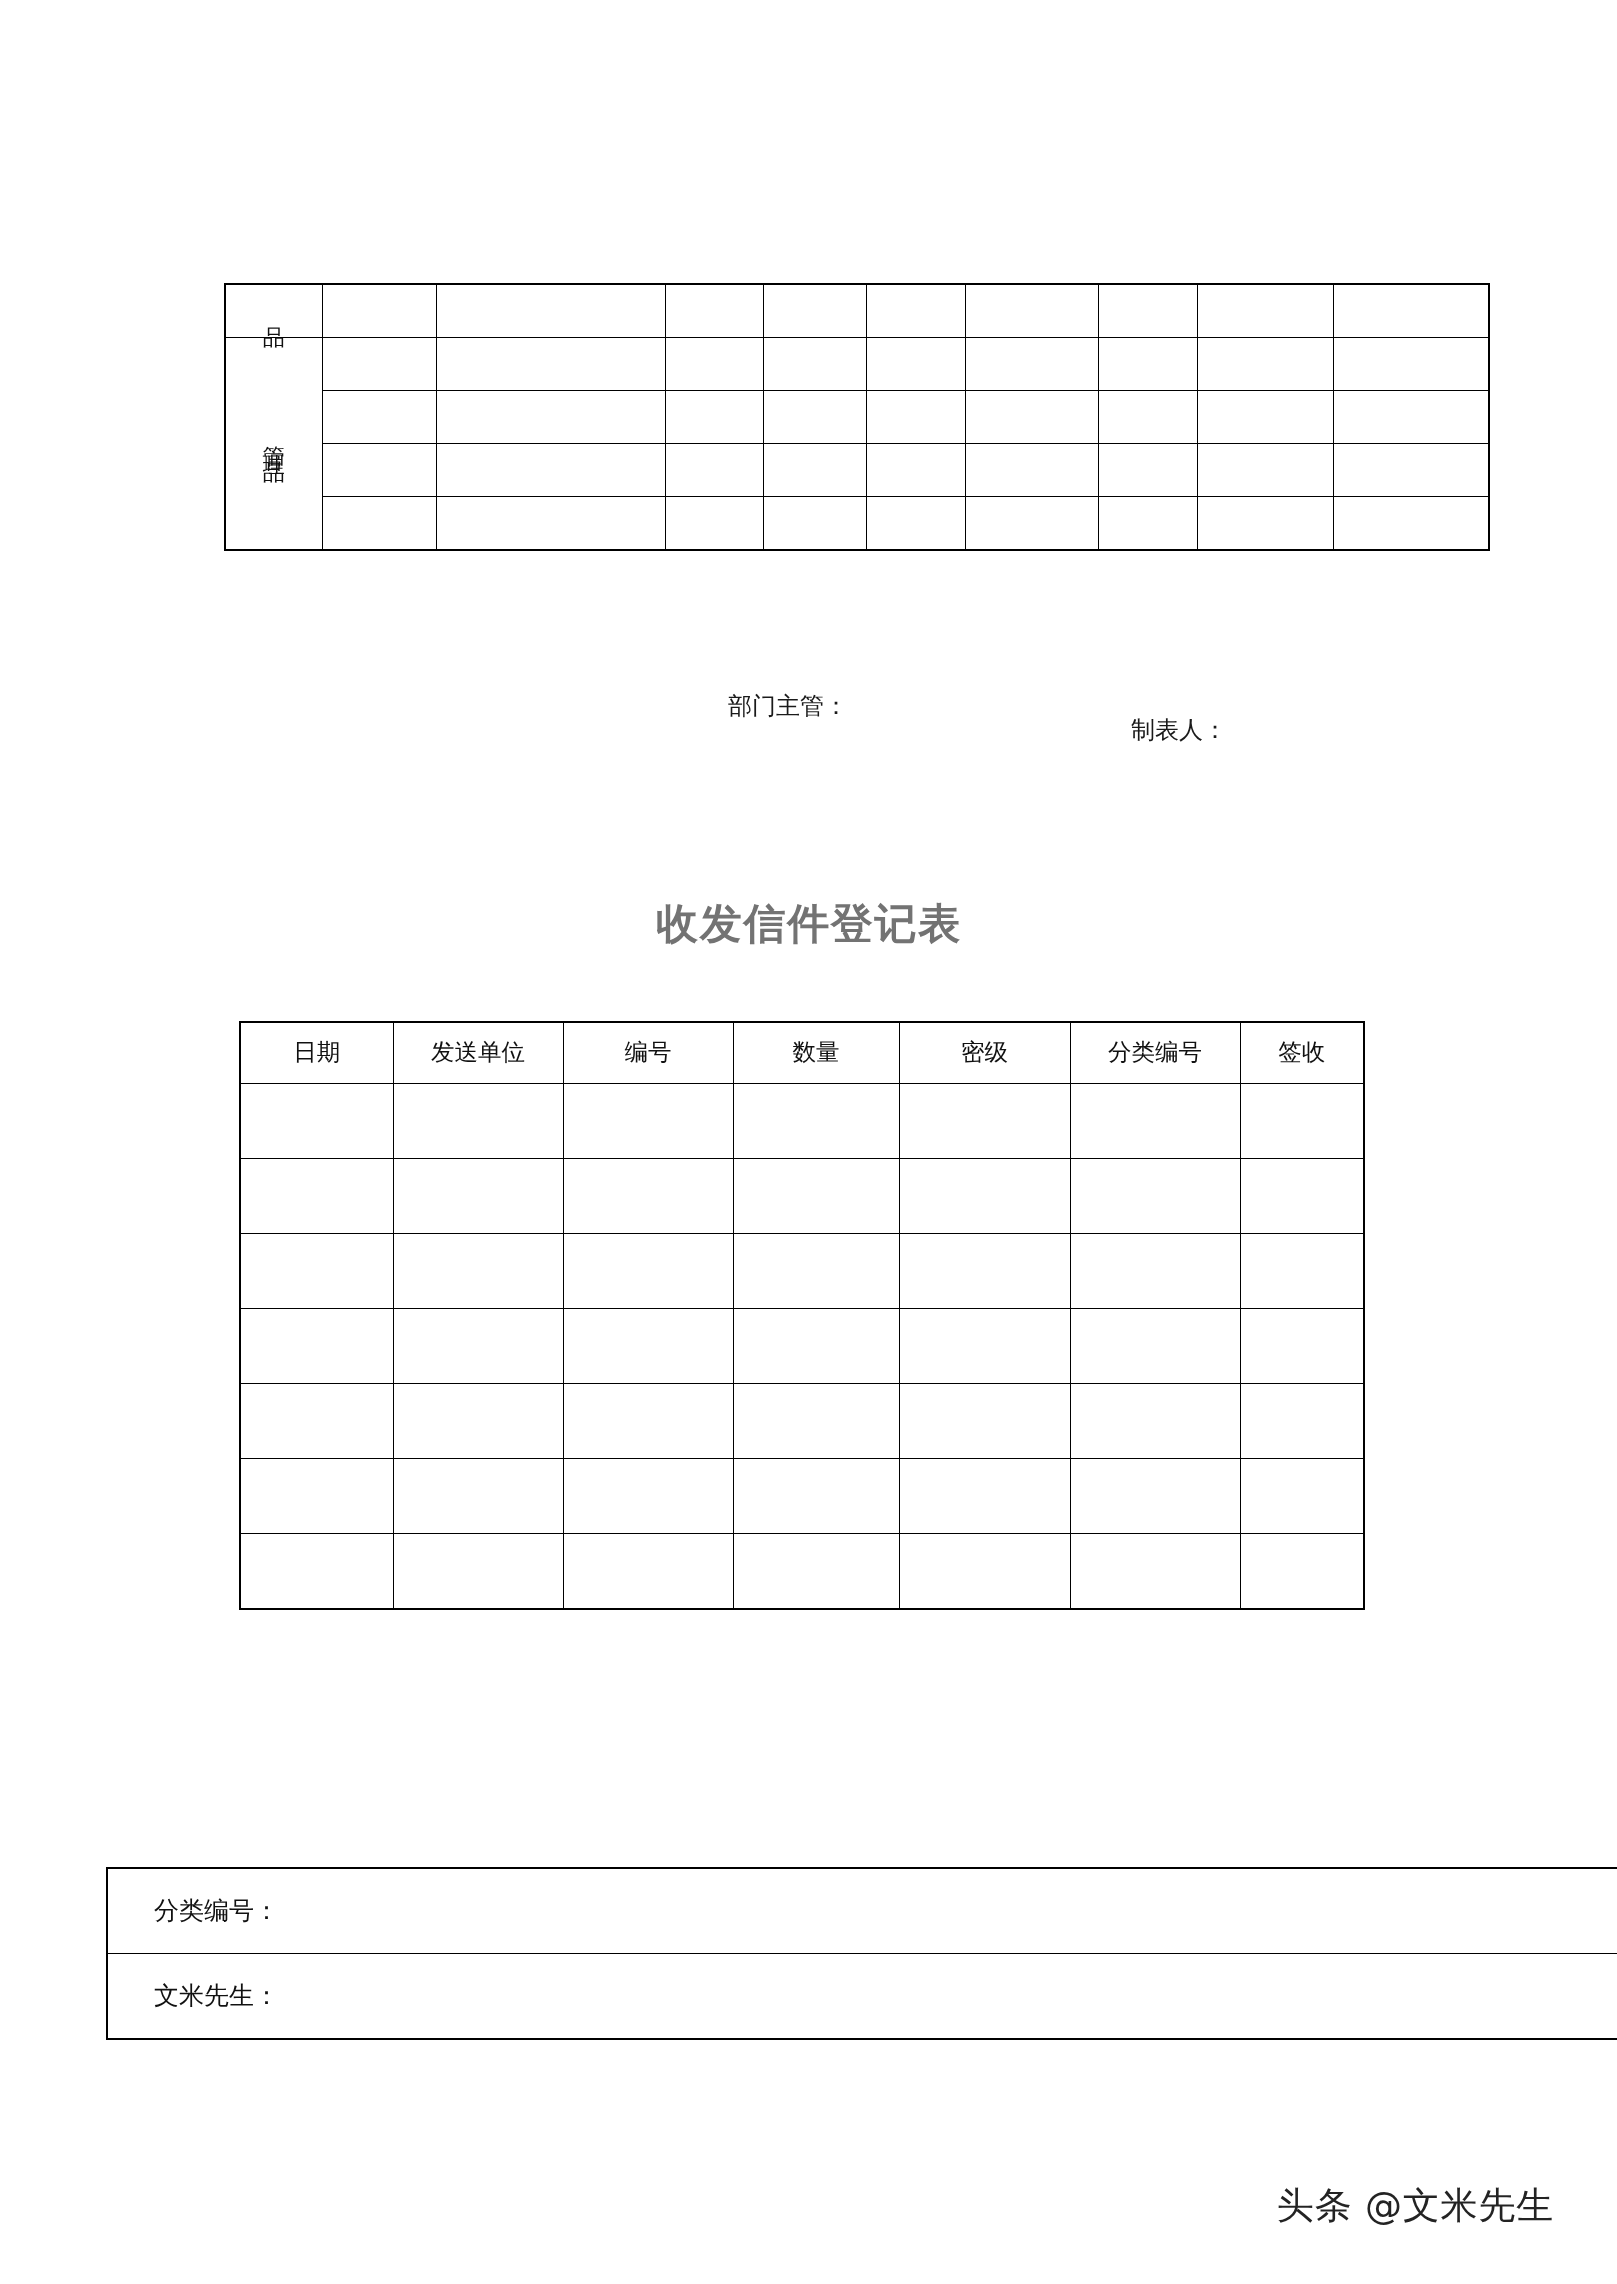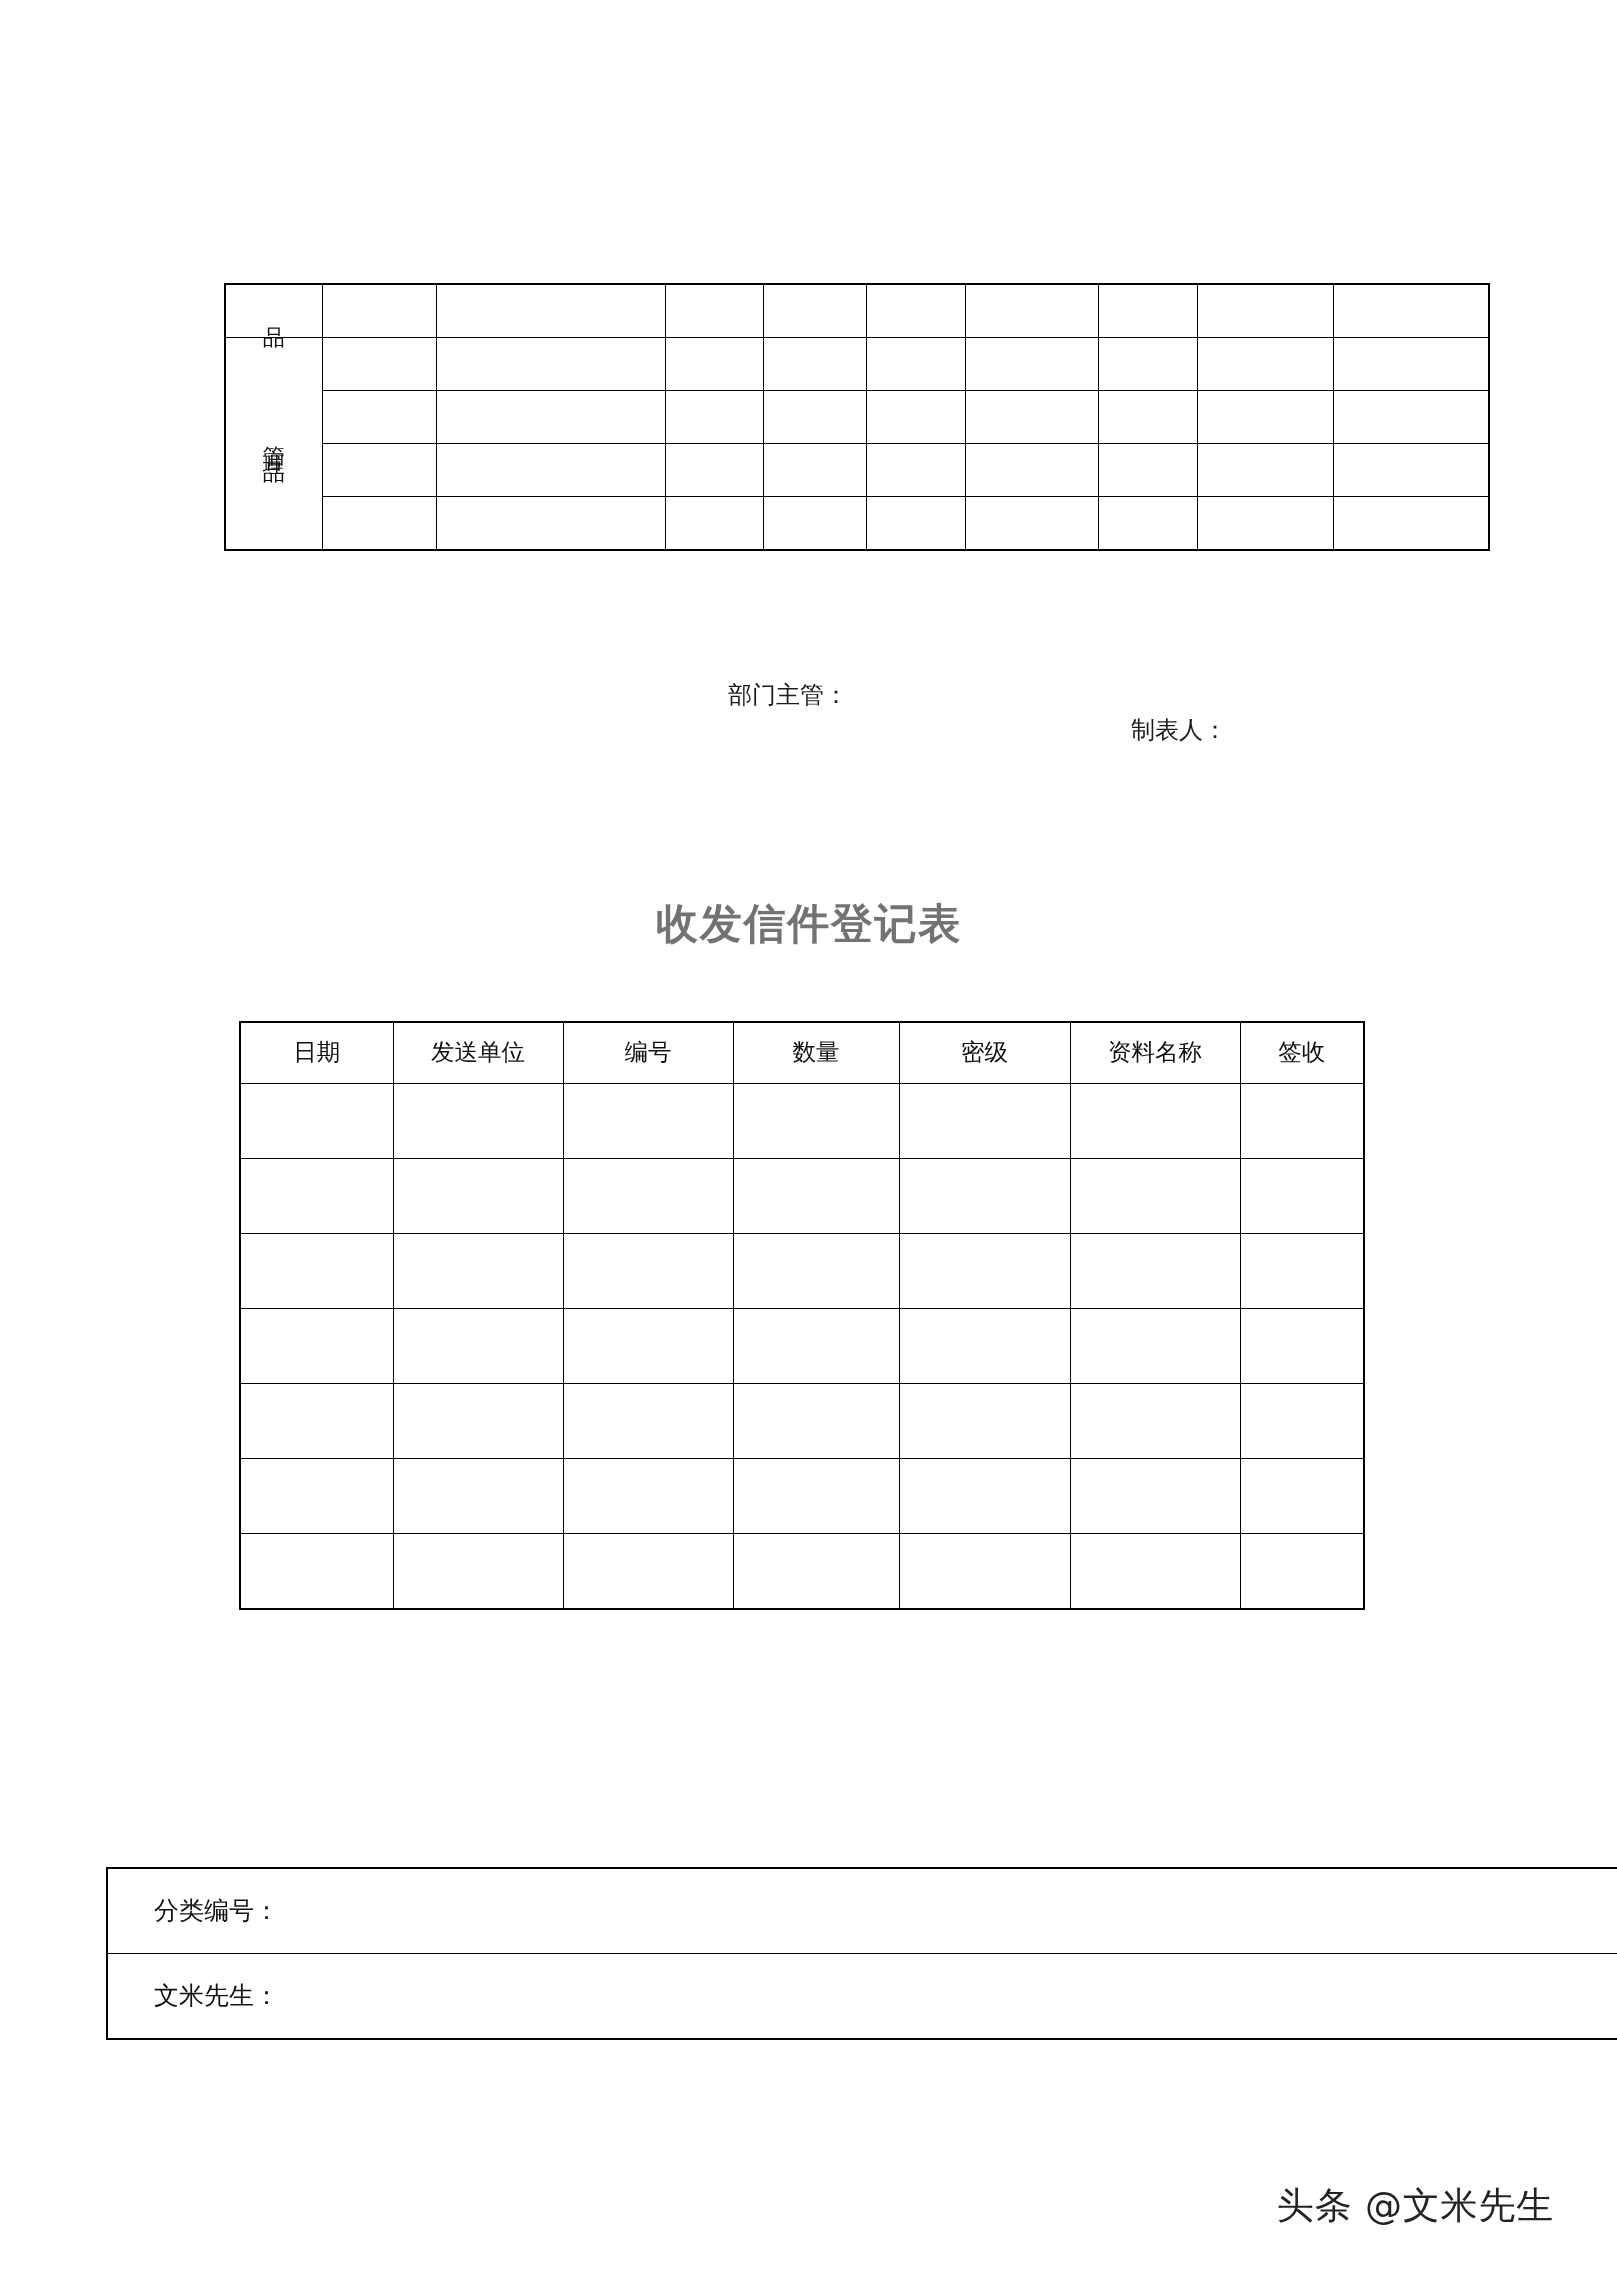--- a/index.html
+++ b/index.html
@@ -64,21 +64,21 @@
     position: absolute;
     left: 224px;
     top: 674px;
     width: 1265px;
     font-size: 24px;
     color: #1a1a1a;
   }
   #signature-row .sig-supervisor {
     position: absolute;
     left: 504px;
-    top: 5px;
+    top: 16px;
     white-space: nowrap;
   }
   #signature-row .sig-preparer {
     position: absolute;
     left: 907px;
     top: 0;
     white-space: nowrap;
     margin-top: 40px;
   }
 
@@ -239,21 +239,21 @@
         <col style="width:170px">
         <col style="width:124px">
       </colgroup>
       <tbody>
         <tr class="header-row">
           <td>日期</td>
           <td>发送单位</td>
           <td>编号</td>
           <td>数量</td>
           <td>密级</td>
-          <td>资料名称</td>
+          <td>分类编号</td>
           <td>签收</td>
         </tr>
         <tr>
           <td></td>
           <td></td>
           <td></td>
           <td></td>
           <td></td>
           <td></td>
           <td></td>

